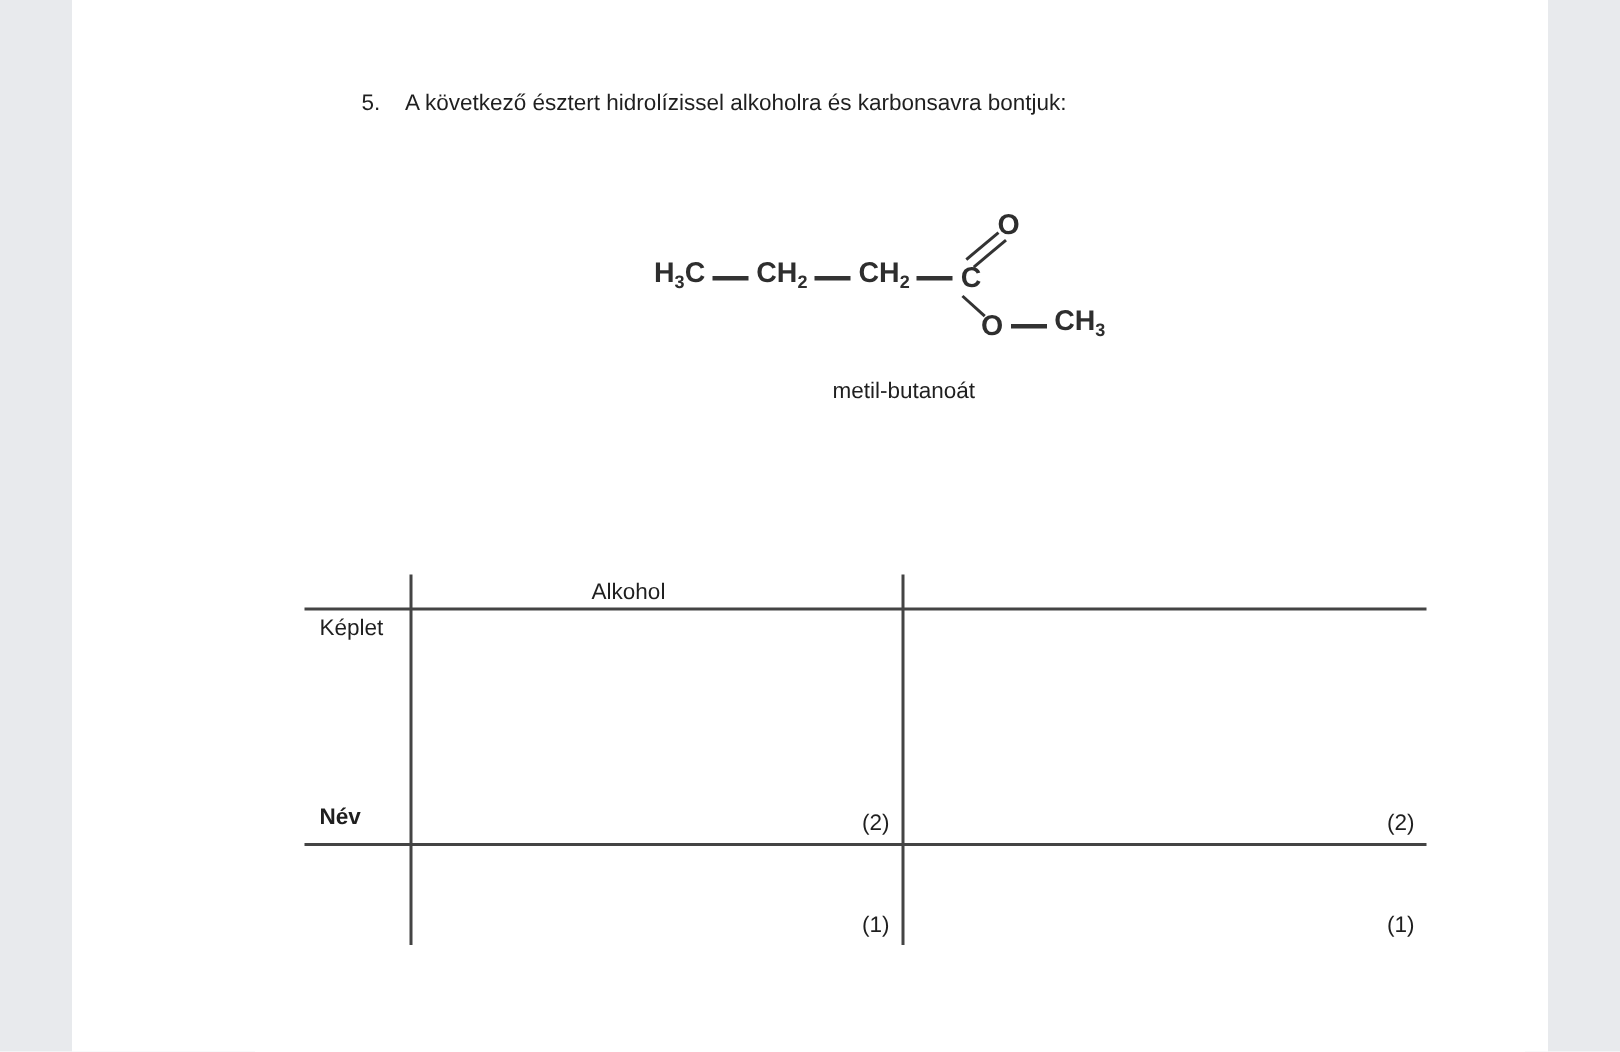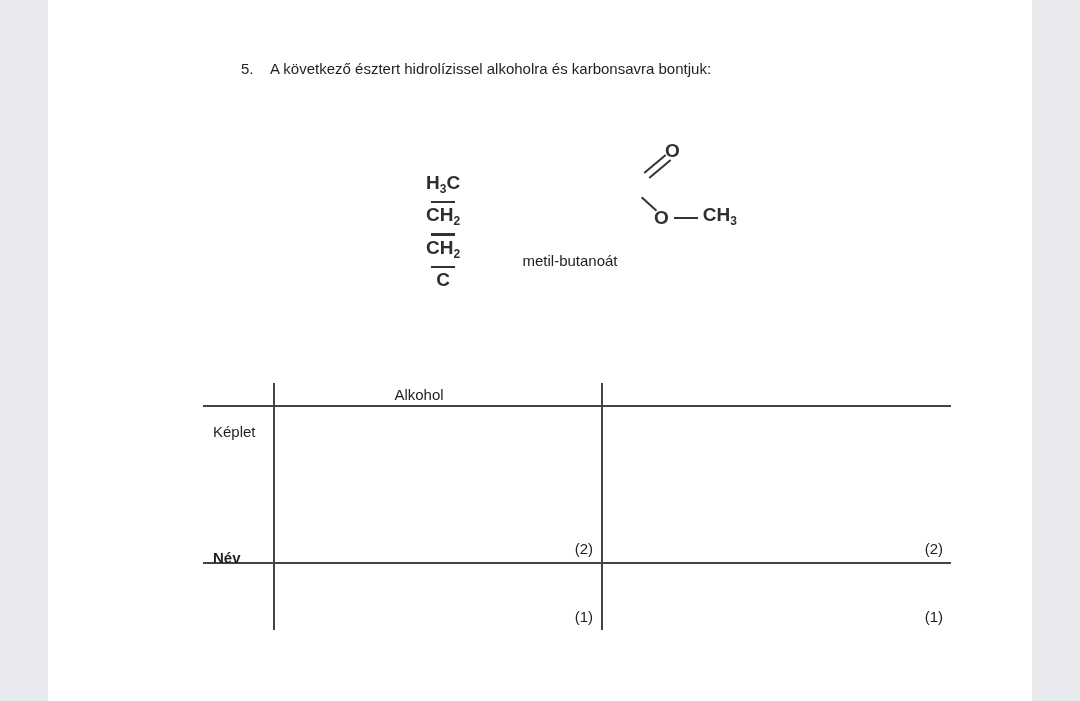--- a/index.html
+++ b/index.html
@@ -25,46 +25,46 @@
   
   .chem {
     font-size: 19px; font-weight: 700; color: #2e2e2e; line-height: 24px;
     display: flex; align-items: center; white-space: nowrap;
   }
   .chem .sub { font-size: 12px; vertical-align: -4px; font-weight: 700; }
   .bond {
     width: 24px; height: 2.4px; background: #333333;
     margin: 0 5px; flex: none;
   }
-  .chain { left: 378px; top: 171px; flex-direction: column; }
+  .chain { left: 388px; top: 171px; }
   .o-top { left: 617px; top: 139px; }
   .ester-row { left: 606px; top: 203px; }
   .dbond, .sbond {
     position: absolute; height: 2.2px; background: #333333;
   }
   .dbond1 { left: 593px; top: 163px; width: 28px; transform: rotate(-40deg); }
   .dbond2 { left: 598px; top: 168px; width: 28px; transform: rotate(-40deg); }
   .sbond  { left: 591px; top: 203px; width: 20px; transform: rotate(42deg); }
-  .mol-name { left: 442px; top: 252px; width: 160px; text-align: center; }
+  .mol-name { left: 442px; top: 252px; width: 160px; text-align: right; }
 
   
   .instruction { left: 158px; top: 314px; white-space: pre-wrap; }
 
   
   .hline { position: absolute; height: 2px; background: #444444; }
   .vline { position: absolute; width: 1.5px; background: #444444; }
   .hline.header-underline { left: 155px; top: 405px; width: 748px; }
   .hline.row-separator    { left: 155px; top: 562px; width: 748px; }
   .vline.v1 { left: 225px; top: 383px; height: 247px; }
   .vline.v2 { left: 553px; top: 383px; height: 247px; }
 
   .col-header { top: 386px; text-align: center; }
   .col-header.c1 { left: 225px; width: 292px; }
   .col-header.c2 { left: 553px; width: 350px; }
-  .row-header { left: 165px; margin-top: 13px; }
+  .row-header { left: 165px; }
   .row-header.r1 { top: 410px; }
   .row-header.r2 { top: 536px; font-weight: bold; }
   .points { width: 90px; text-align: right; }
   .p-k-a { left: 455px; top: 540px; }
   .p-k-k { left: 805px; top: 540px; }
   .p-n-a { left: 455px; top: 608px; }
   .p-n-k { left: 805px; top: 608px; }
 </style>
 </head>
 <body>

